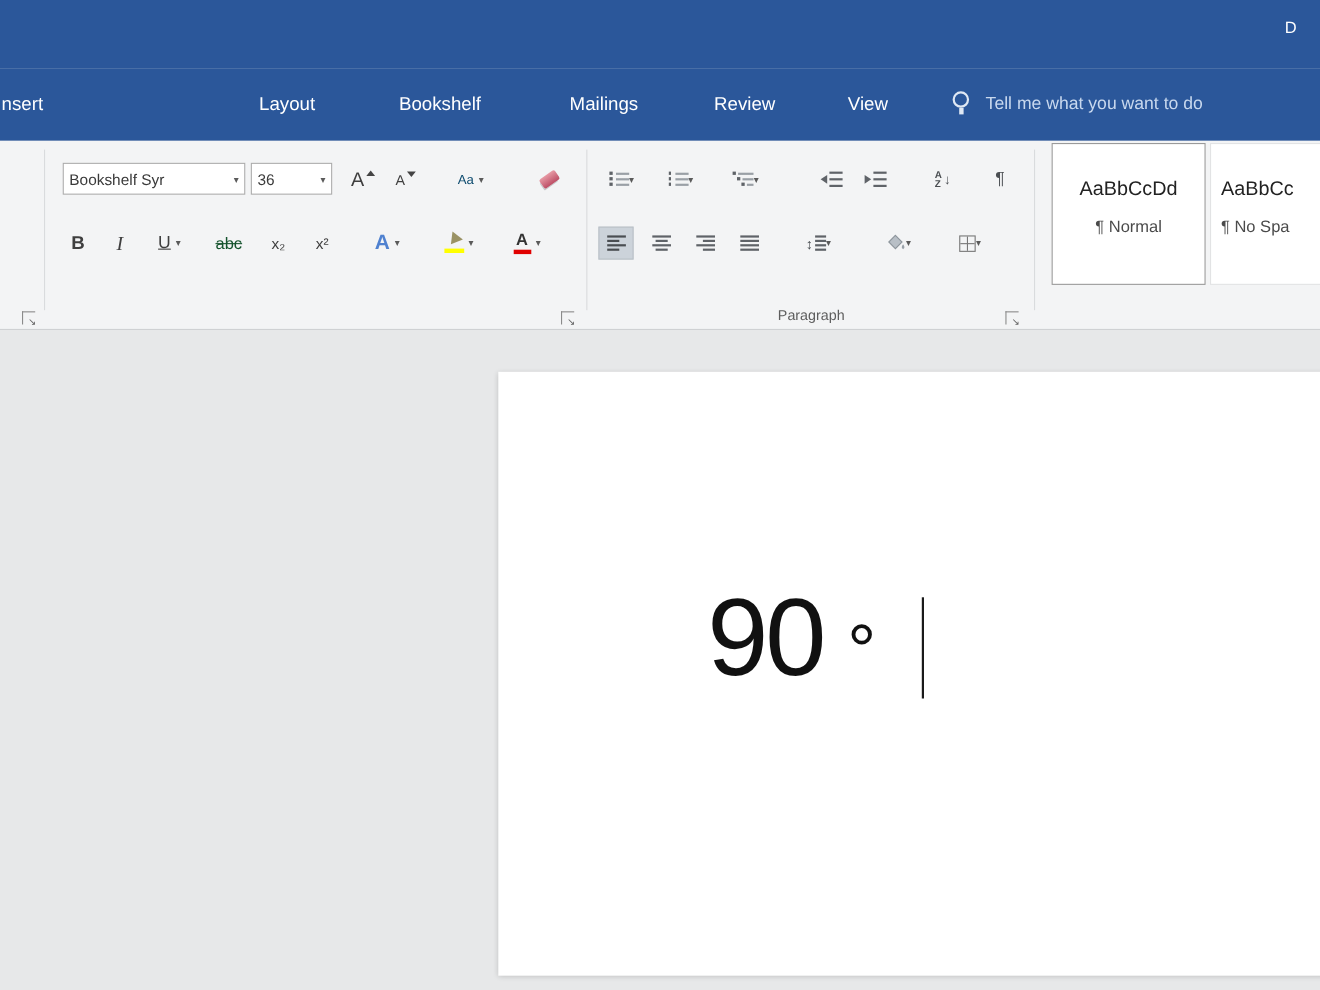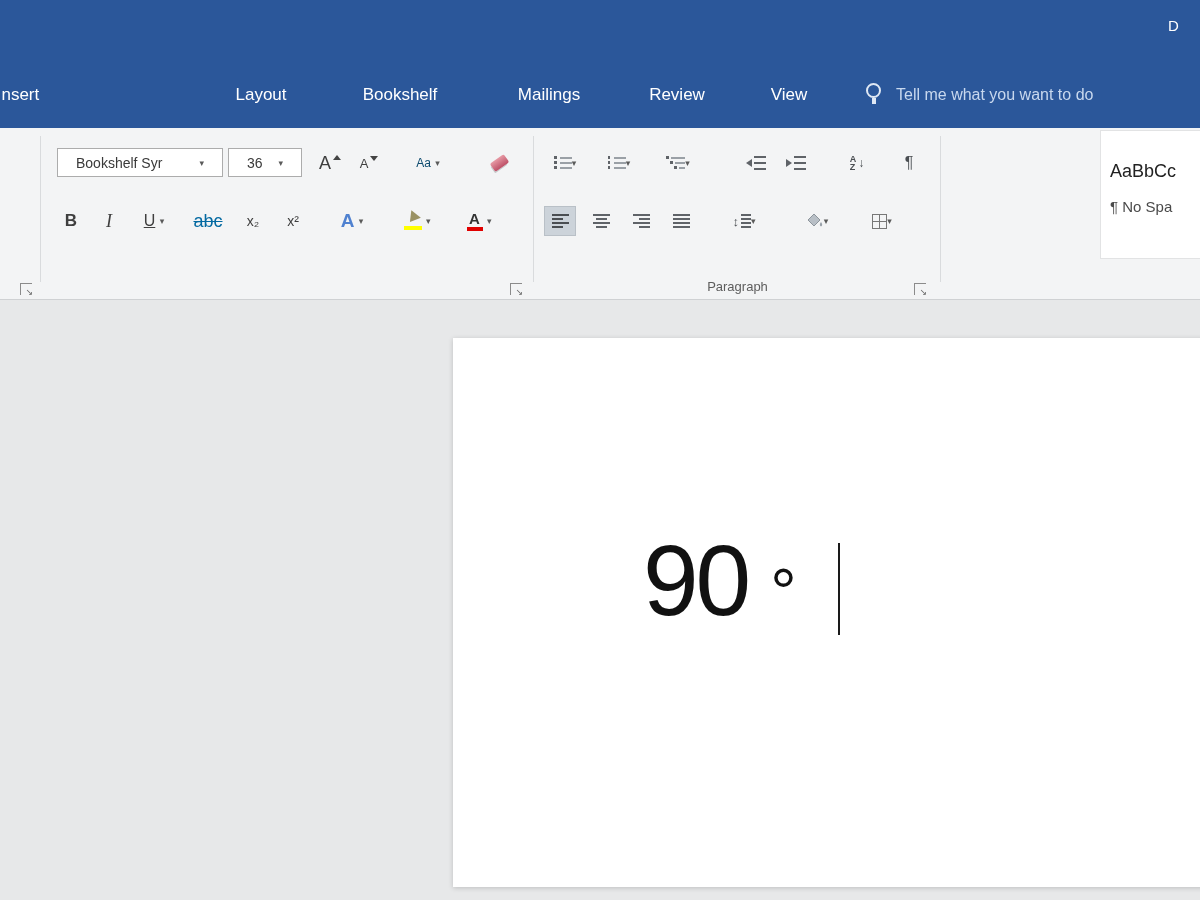--- a/index.html
+++ b/index.html
@@ -16,36 +16,36 @@
   #tellme-text{position:absolute;left:896px;top:0;height:66px;line-height:66px;color:#c8d8ee;font-size:16px;white-space:nowrap}
   .bulb{position:absolute;left:866px;top:21px;width:15px;height:15px;border:2px solid #dfe8f4;border-radius:50%}
   .bulb::after{content:"";position:absolute;left:3.5px;top:13px;width:4px;height:6px;background:#dfe8f4}
 
   
   #ribbon{left:0;top:128px;width:1200px;height:172px;background:#f3f4f5;border-bottom:1px solid #cfd1d3}
   .vsep{position:absolute;top:8px;height:146px;width:1px;background:#d9dbdd}
   .grplabel{position:absolute;top:151px;font-size:13px;color:#5d5d5d;text-align:center}
   .launcher{position:absolute;top:155px;width:12px;height:12px;border-top:1px solid #8b8b8b;border-left:1px solid #8b8b8b;cursor:pointer}
   .launcher span{position:absolute;right:-1px;bottom:-2px;font-size:9px;color:#666;line-height:9px}
-  .combo{position:absolute;top:20px;height:29px;background:#fff;border:1px solid #acacac;display:flex;align-items:center;justify-content:space-between;padding:0 18px;font-size:14px;color:#3a3a3a;cursor:pointer;white-space:nowrap;overflow:hidden}
+  .combo{position:absolute;top:20px;height:29px;background:#fff;border:1px solid #acacac;display:flex;align-items:center;justify-content:space-between;padding:0 5px;font-size:14px;color:#3a3a3a;cursor:pointer;white-space:nowrap;overflow:hidden}
   .combo .arrow{margin-left:4px}
   .arrow{font-size:9px;color:#5a5a5a}
   .btn{position:absolute;display:flex;align-items:center;justify-content:center;cursor:pointer;color:#444}
   .r1{top:20px;height:30px}
   .r2{top:76px;height:34px}
   .selected{background:#ccd3da;border:1px solid #b9c0c7}
 
   .tri-up{width:0;height:0;border-left:4px solid transparent;border-right:4px solid transparent;border-bottom:5px solid #444;margin:0 0 12px 2px}
   .tri-down{width:0;height:0;border-left:4px solid transparent;border-right:4px solid transparent;border-top:5px solid #444;margin:0 0 10px 2px}
   .eraser{width:17px;height:10px;background:linear-gradient(180deg,#e79aa5,#bd4f66);border-radius:2px;transform:rotate(-35deg);box-shadow:-2px 2px 0 -1px #c6c9cb}
 
   .g-bold{font-weight:bold;font-size:17px;color:#3f3f3f}
   .g-italic{font-family:"Liberation Serif",serif;font-style:italic;font-size:18px;color:#3f3f3f}
   .g-under{font-size:16px;text-decoration:underline;color:#3f3f3f}
-  .g-strike{font-size:18px;text-decoration:line-through;color:#0369a1}
+  .g-strike{font-size:15px;text-decoration:line-through;color:#14532d}
   .g-sub,.g-sup{font-size:14px;color:#3f3f3f}
   .g-fx{font-size:19px;font-weight:bold;color:#4f81d0}
   .g-case{font-size:12px;color:#0c4a6e}
   .g-grow{font-size:18px;color:#3f3f3f}
   .g-shrink{font-size:13px;color:#3f3f3f}
   .fc{display:flex;flex-direction:column;align-items:center;line-height:14px}
   .fc .fa{font-size:15px;font-weight:bold;color:#333}
   .fc .bar{width:16px;height:4px;margin-top:1px}
   .hl-icon{position:relative;width:18px;height:17px}
   .hl-pen{position:absolute;left:3px;top:0;width:0;height:0;border-left:6px solid transparent;border-right:6px solid transparent;border-top:10px solid #9a9264;transform:rotate(38deg)}
@@ -279,20 +279,24 @@
     </div>
 
     <div class="launcher" style="left:510px">
         <span>↘</span>
       </div>
     <div class="grplabel" style="left:545px;width:385px">Paragraph</div>
     <div class="launcher" style="left:914px">
         <span>↘</span>
       </div>
 
+    <div class="stylecard" id="stylecard-0">
+      <span class="prev">AaBbCcDd</span>
+      <span class="nm">¶ Normal</span>
+    </div>
     <div class="stylecard" id="stylecard-1">
       <span class="prev">AaBbCc</span>
       <span class="nm">¶ No Spa</span>
     </div>
   </div>
 
   <div class="abs" id="docarea">
     <div id="page">
       <div id="doc-line">
         <span id="doc-num">90</span><span id="doc-deg">°</span>

